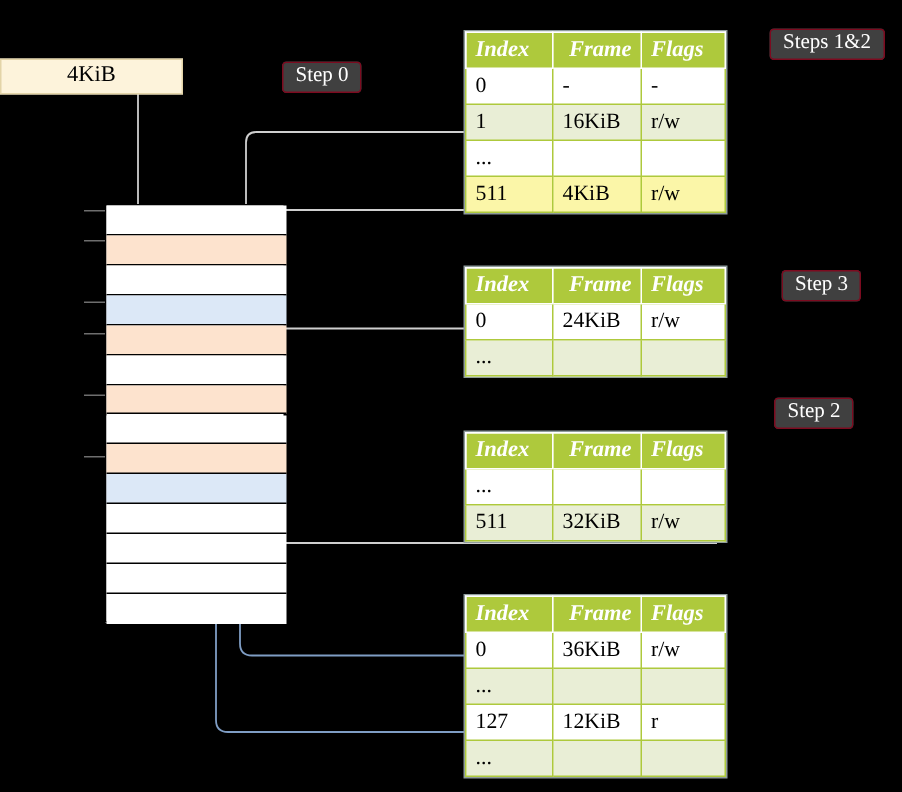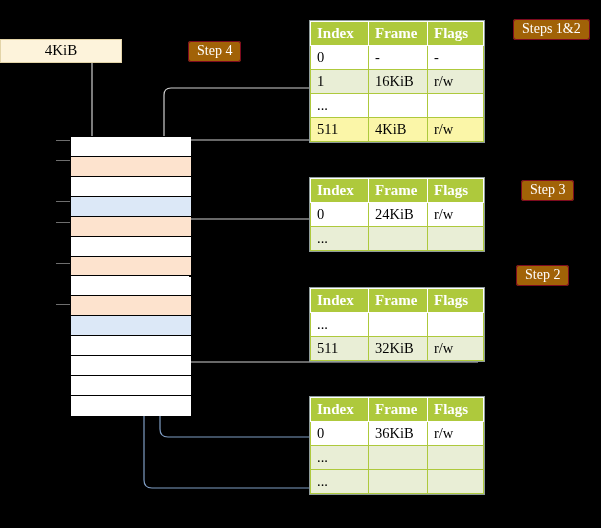--- a/index.html
+++ b/index.html
@@ -1,21 +1,21 @@
 <!DOCTYPE html>
 <html><head>
 <meta charset="utf-8">
 <style>
   html,body{margin:0;padding:0;background:#000;}
   body{width:601px;height:528px;position:relative;overflow:hidden;
        font-family:"Liberation Serif", serif;}
   .stage{position:absolute;left:0;top:0;width:601px;height:528px;}
 
   
-  .badge{position:absolute;background:#a16207;color:#fff;
+  .badge{position:absolute;background:#404040;color:#fff;
          font-family:"Liberation Serif", serif;font-size:14px;
          padding:2px 9px 3px 9px;border-radius:3px;white-space:nowrap;
          box-shadow:0 0 0 1px #7d0a1f inset;line-height:16px;}
 
   
   .pagebox{position:absolute;background:#fdf3db;border:1px solid #e3d4a8;
            color:#000;font-size:15px;text-align:center;line-height:21px;}
 
   
   .mem{position:absolute;left:70px;top:136px;width:120px;height:279px;
@@ -26,28 +26,28 @@
   .memrow.orange{background:#fde3ce;}
   .memrow.blue{background:#dce8f7;}
   .tick{position:absolute;height:0;border-top:1px solid #6e6e6e;width:14px;left:56px;}
 
   
   table.pt{position:absolute;border-collapse:collapse;
            font-family:"Liberation Serif", serif;font-size:14.5px;
            background:#fff;box-shadow:0 0 0 1px #8f9c9c;}
   table.pt th{background:#aec93c;color:#fff;font-weight:bold;
               text-align:left;padding:3px 6px;font-size:15px;
-              border:1px solid #fff;}
+              border:1px solid #fff;font-style:italic;}
   table.pt td{padding:3px 6px;border:1px solid #aec93c;color:#000;
               height:19px;box-sizing:border-box;}
   table.pt td.c0{width:45px;}
   table.pt td.c1{width:46px;}
   table.pt td.c2{width:43px;}
   table.pt th.c0{width:45px;}
-  table.pt th.c1{width:46px;}
+  table.pt th.c1{width:46px;text-align:right;}
   table.pt th.c2{width:43px;}
   tr.alt td{background:#e9eed6;}
   td.hl{background:#fbf6a8;}
 
   
   svg.wires{position:absolute;left:0;top:0;width:601px;height:528px;
             pointer-events:none;overflow:visible;}
 </style>
 </head>
 <body>
@@ -108,21 +108,21 @@
       <div class="memrow" style="top: 199.286px; height: 19.9286px;"></div>
       <div class="memrow" style="top: 219.214px; height: 19.9286px;"></div>
       <div class="memrow" style="top: 239.143px; height: 19.9286px;"></div>
       <div class="memrow last" style="top: 259.071px; height: 19.9286px;"></div>
     </div>
 
   <div id="badges">
       <div class="badge" style="left: 513px; top: 19px;">Steps 1&amp;2</div>
       <div class="badge" style="left: 521px; top: 159px; margin-top: 21px;">Step 3</div>
       <div class="badge" style="left: 516px; top: 265px;">Step 2</div>
-      <div class="badge" style="left: 188px; top: 41px;">Step 4</div>
+      <div class="badge" style="left: 188px; top: 41px;">Step 0</div>
     </div>
 
   <div id="tables">
       <table class="pt" style="left: 310px; top: 21px;">
         <thead>
           <tr>
             <th class="c0">Index</th>
             <th class="c1">Frame</th>
             <th class="c2">Flags</th>
           </tr>
@@ -204,20 +204,25 @@
           <tr>
             <td class="c0">0</td>
             <td class="c1">36KiB</td>
             <td class="c2">r/w</td>
           </tr>
           <tr class="alt">
             <td class="c0">...</td>
             <td class="c1"></td>
             <td class="c2"></td>
           </tr>
+          <tr>
+            <td class="c0">127</td>
+            <td class="c1">12KiB</td>
+            <td class="c2">r</td>
+          </tr>
           <tr class="alt">
             <td class="c0">...</td>
             <td class="c1"></td>
             <td class="c2"></td>
           </tr>
         </tbody>
       </table>
     </div>
 
 </div>

